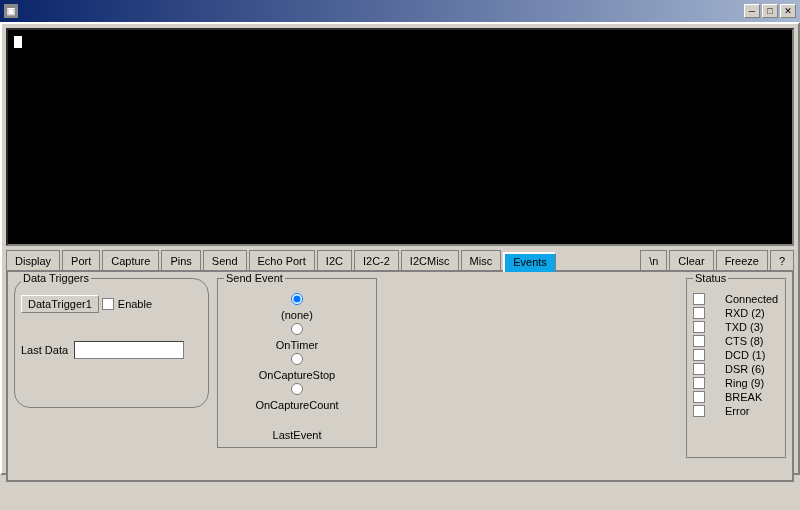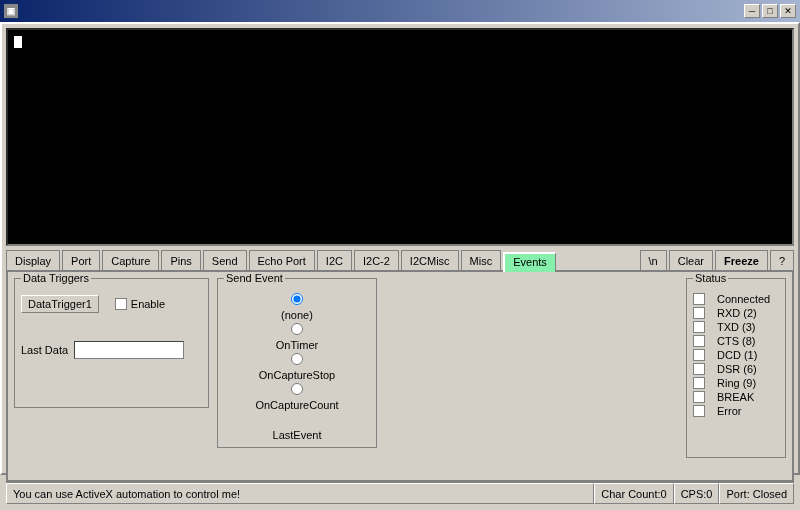--- a/index.html
+++ b/index.html
@@ -97,21 +97,21 @@
       border: 1px solid #808080;
       border-bottom: none;
       margin-right: 2px;
       cursor: pointer;
       font-size: 11px;
       height: 20px;
       display: flex;
       align-items: center;
     }
     .tab.active {
-      background: #86efac;
+      background: #0ea5e9;
       border-top: 2px solid #fff;
       border-left: 2px solid #fff;
       border-right: 1px solid #808080;
       margin-bottom: -2px;
       padding-bottom: 4px;
       font-weight: normal;
       z-index: 1;
     }
     .tab-spacer {
       flex: 1;
@@ -122,21 +122,21 @@
       border: 1px solid #808080;
       border-bottom: none;
       margin-left: 2px;
       cursor: pointer;
       font-size: 11px;
       height: 20px;
       display: flex;
       align-items: center;
     }
     .tab-action.bold {
-      font-weight: bold;
+      font-weight: normal;
     }
 
     
     .content-area {
       display: flex;
       margin: 0 4px;
       padding: 6px;
       border: 2px solid #808080;
       border-top: none;
       background: #d4d0c8;
@@ -158,26 +158,27 @@
       background: #d4d0c8;
       padding: 0 2px;
       font-size: 11px;
     }
 
     
     .data-triggers-panel {
       width: 195px;
       height: 130px;
       flex-shrink: 0;
+      border-radius: 16px;
     }
 
     .trigger-btn-row {
       display: flex;
       align-items: center;
-      gap: 16px;
+      gap: 3px;
       margin-top: 10px;
     }
     .win-btn {
       background: #d4d0c8;
       border: 1px solid #fff;
       border-right-color: #808080;
       border-bottom-color: #808080;
       padding: 2px 6px;
       font-size: 11px;
       cursor: pointer;
@@ -241,21 +242,21 @@
     
     .status-panel {
       width: 100px;
       height: 180px;
       flex-shrink: 0;
       margin-left: auto;
     }
     .status-item {
       display: flex;
       align-items: center;
-      gap: 12px;
+      gap: 20px;
       margin-bottom: 2px;
     }
 
     
     .status-bar {
       display: flex;
       height: 22px;
       border-top: 1px solid #808080;
       margin: 0 4px;
       background: #d4d0c8;
@@ -393,20 +394,14 @@
         </div>
         <div class="status-item">
           <div class="win-checkbox"></div>
           <span>Error</span>
         </div>
       </div>
     </div>
 
   </div>
 
-  <div class="status-bar">
-    <div class="status-bar-item flex1">You can use ActiveX automation to control me!</div>
-    <div class="status-bar-item">Char Count:0</div>
-    <div class="status-bar-item">CPS:0</div>
-    <div class="status-bar-item">Port: Closed</div>
-  </div>
 
 </div>
 
 </body></html>

